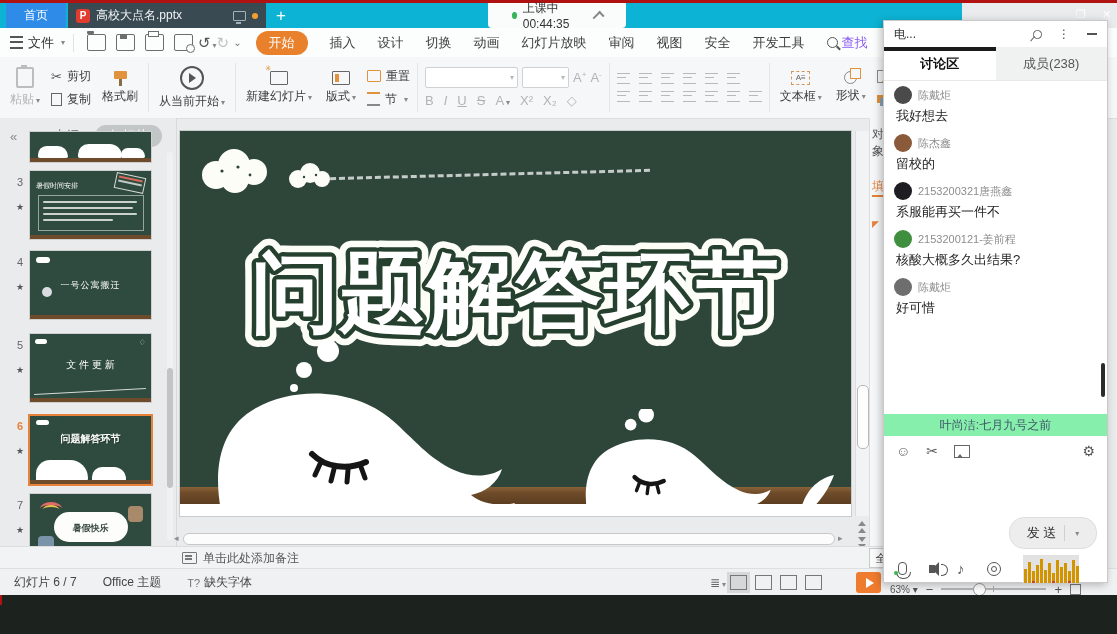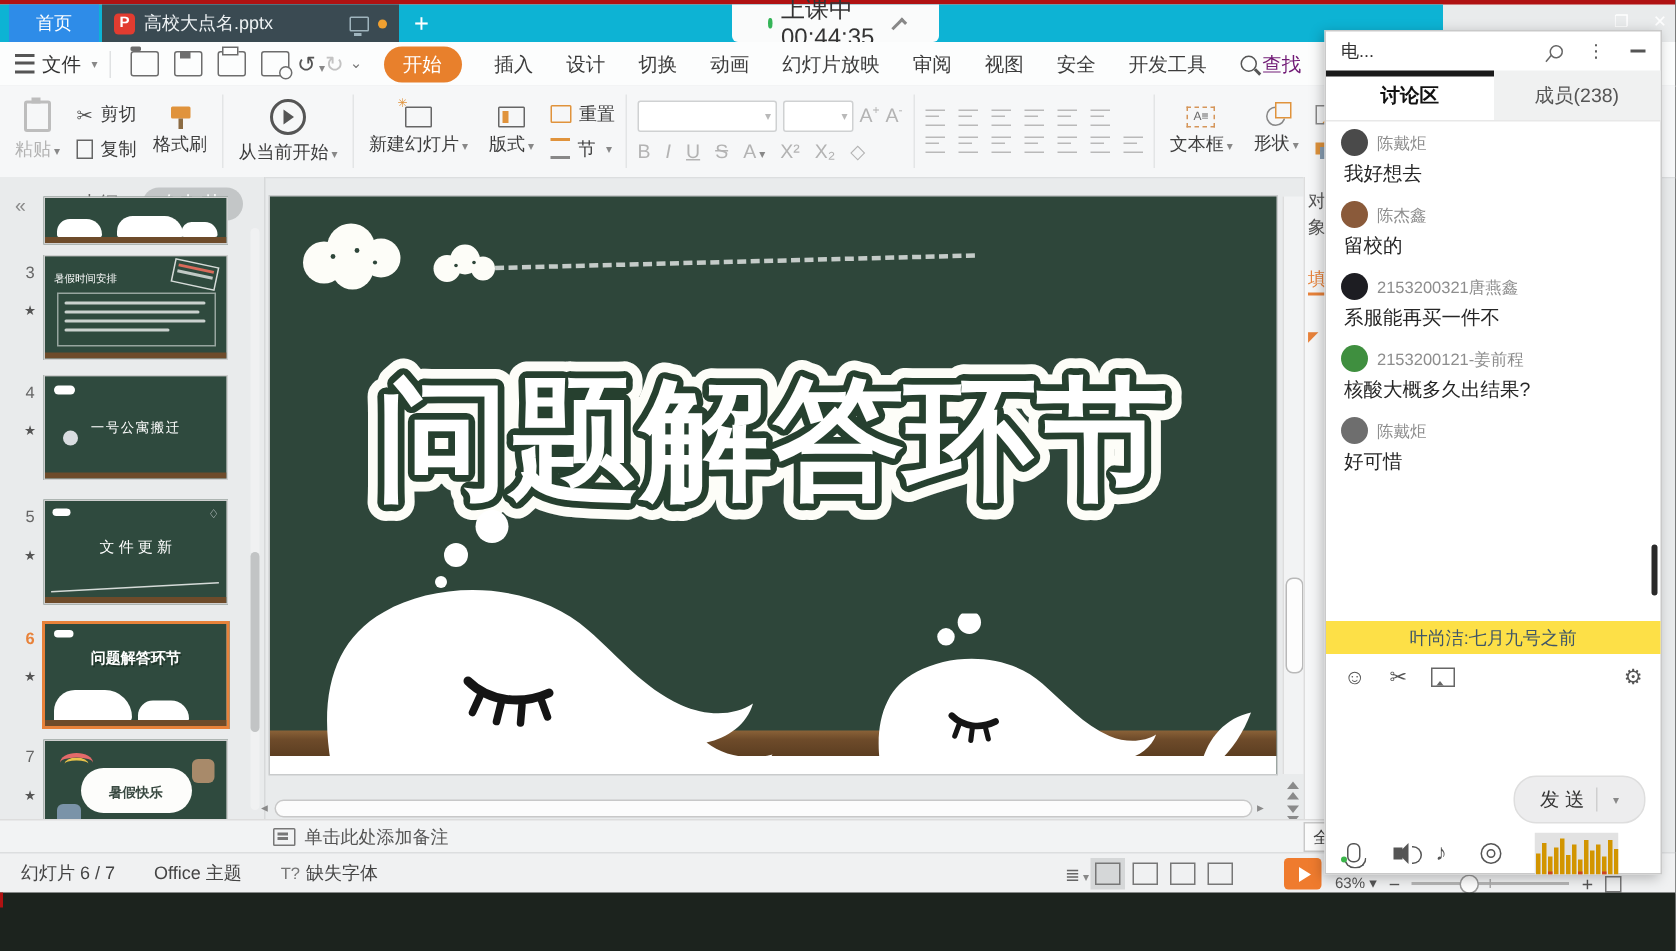--- a/index.html
+++ b/index.html
@@ -17,21 +17,21 @@
     font-size:12px;display:flex;align-items:center;justify-content:center;gap:4px;}
   .doc-tab{left:68px;top:0;width:198px;height:25px;background:#3a4a52;color:#eef2f4;
     font-size:12px;display:flex;align-items:center;padding:0 8px;gap:6px;box-sizing:border-box;}
   .wps-p{width:14px;height:14px;border-radius:3px;background:#e23c30;color:#fff;font-size:10px;
     font-weight:bold;display:flex;align-items:center;justify-content:center;}
   .mon-ic{width:11px;height:8px;border:1.5px solid #9fb4bd;border-radius:1px;position:relative;margin-left:auto;}
   .mon-ic:after{content:"";position:absolute;left:2px;bottom:-4px;width:5px;height:2px;background:#9fb4bd;}
   .dot-unsaved{width:6px;height:6px;border-radius:50%;background:#f0a030;}
   .newtab-btn{left:276px;top:2px;color:#fff;font-size:17px;line-height:21px;}
   .timer-pill{left:488px;top:0;width:138px;height:25px;background:#fafbfb;border-radius:0 0 4px 4px;
-    display:flex;align-items:center;gap:6px;padding:0 24px;box-sizing:border-box;font-size:16px;color:#333;}
+    display:flex;align-items:center;gap:6px;padding:0 24px;box-sizing:border-box;font-size:12px;color:#333;}
   .green-dot{width:7px;height:7px;border-radius:50%;background:#35b558;}
   .chev-up{width:8px;height:8px;border-left:2px solid #888;border-top:2px solid #888;
     transform:rotate(45deg);margin-left:8px;margin-top:3px;}
   .winctl{color:#fff;font-size:11px;opacity:.95;}
 
   
   #menubar{left:0;top:28px;width:1117px;height:29px;background:#fcfdfd;border-bottom:1px solid #e4e6e7;
     display:flex;align-items:center;}
   .file-btn{display:flex;align-items:center;gap:5px;font-size:13px;color:#333;margin-left:10px;}
   .burger{width:13px;height:9px;border-top:2px solid #555;border-bottom:2px solid #555;position:relative;}
@@ -44,21 +44,21 @@
   .qi-save{border:1.6px solid #6d6d6d;border-radius:2px;}
   .qi-save:before{content:"";position:absolute;left:3px;top:-1px;width:7px;height:5px;background:#6d6d6d;}
   .qi-print{border:1.6px solid #6d6d6d;border-radius:2px;}
   .qi-print:before{content:"";position:absolute;left:2px;top:-4px;width:9px;height:4px;border:1.5px solid #6d6d6d;background:#fff;}
   .qi-prev{border:1.6px solid #6d6d6d;border-radius:2px;}
   .qi-prev:before{content:"";position:absolute;right:-3px;bottom:-3px;width:7px;height:7px;border:1.6px solid #6d6d6d;border-radius:50%;background:#fcfdfd;}
   .undo{font-size:15px;color:#555;}
   .redo{font-size:15px;color:#c3c3c3;}
   .menu-tabs{display:flex;align-items:center;gap:22px;margin-left:14px;font-size:13px;color:#3c3c3c;}
   .tab-start{background:#e8802c;color:#fff;border-radius:12px;padding:3px 13px;font-size:13px;}
-  .find-wrap{display:flex;align-items:center;gap:4px;margin-left:22px;font-size:13px;color:#701a75;font-family:Liberation Serif, serif;}
+  .find-wrap{display:flex;align-items:center;gap:4px;margin-left:22px;font-size:13px;color:#8b5cf6;font-family:Liberation Serif, serif;}
   .mag{width:9px;height:9px;border:1.7px solid #555;border-radius:50%;position:relative;}
   .mag:after{content:"";position:absolute;left:8px;top:9px;width:5px;height:1.7px;background:#555;transform:rotate(45deg);}
 
   
   #ribbon{left:0;top:57px;width:1117px;height:61px;background:#f6f7f8;border-bottom:1px solid #dcdedf;
     display:flex;align-items:stretch;}
   .rgroup{display:flex;align-items:center;padding:0 7px;gap:8px;}
   .rsep{width:1px;background:#e3e5e6;margin:6px 0;}
   .bigbtn{display:flex;flex-direction:column;align-items:center;justify-content:center;gap:3px;
     font-size:12px;color:#3d3d3d;padding:0 3px;}
@@ -171,21 +171,21 @@
   .c-tab.idle{background:#f0f1f1;color:#555;}
   .c-msgs{position:absolute;left:0;top:59px;width:100%;height:334px;overflow:hidden;padding:6px 10px 0;box-sizing:border-box;}
   .msg{margin-bottom:9px;}
   .msg-head{display:flex;align-items:center;gap:6px;height:18px;}
   .avatar{width:18px;height:18px;border-radius:50%;flex:none;}
   .mname{font-size:11px;color:#8d8d8d;}
   .mtext{font-size:13px;color:#262626;margin:3px 0 0 2px;display:flex;align-items:center;gap:3px;}
   .emoji-dot{width:14px;height:14px;border-radius:50%;background:#f5c13d;position:relative;display:inline-block;}
   .emoji-dot:after{content:"";position:absolute;left:3px;top:4px;width:2.5px;height:2.5px;border-radius:50%;
     background:#6b4a12;box-shadow:5px 0 0 #6b4a12;}
-  .c-notice{position:absolute;left:0;top:393px;width:100%;height:22px;background:#fde047;
+  .c-notice{position:absolute;left:0;top:393px;width:100%;height:22px;background:#86efac;
     display:flex;align-items:center;justify-content:center;font-size:12px;color:#3f5668;}
   .c-tools{position:absolute;left:0;top:417px;width:100%;height:26px;display:flex;align-items:center;
     padding:0 12px;gap:16px;box-sizing:border-box;color:#555;font-size:14px;}
   .img-ic{width:14px;height:11px;border:1.5px solid #666;position:relative;overflow:hidden;}
   .img-ic:after{content:"";position:absolute;left:1px;bottom:-2px;border-left:4px solid transparent;
     border-right:4px solid transparent;border-bottom:5px solid #666;}
   .send-btn{position:absolute;left:125px;top:496px;width:86px;height:30px;border:1px solid #dedede;
     border-radius:15px;background:#ededee;display:flex;align-items:center;justify-content:center;
     font-size:13px;color:#333;gap:8px;}
   .send-div{width:1px;height:16px;background:#cfcfcf;}

